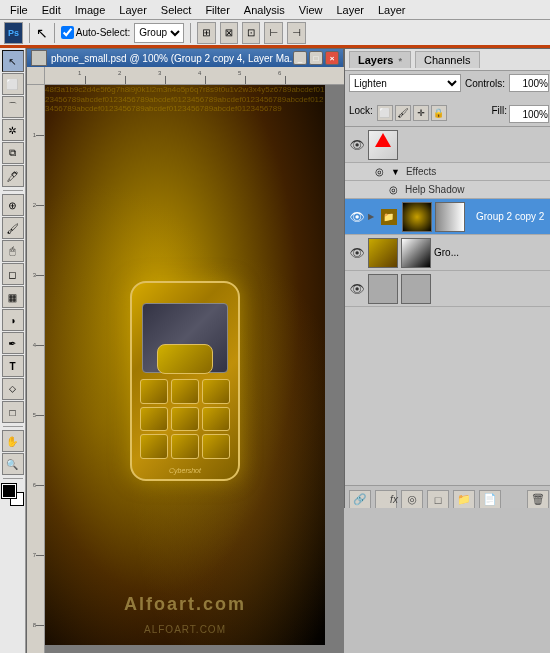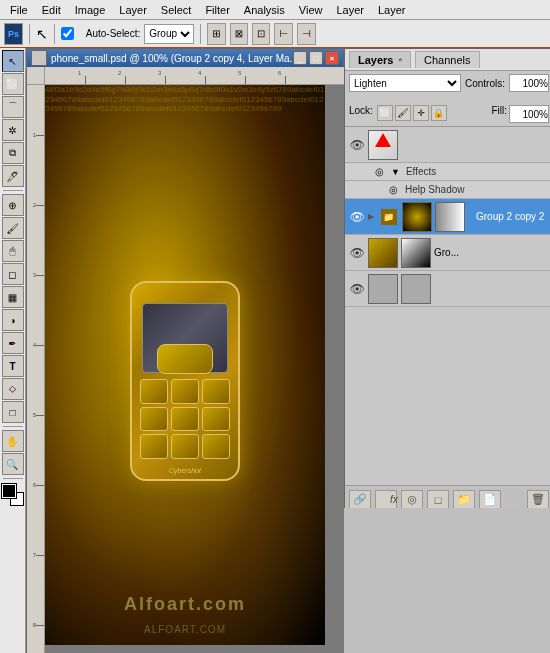--- a/index.html
+++ b/index.html
@@ -30,39 +30,39 @@
       color: #000;
     }
 
     
     #toolbar {
       background: #e8e8e8;
       height: 28px;
       display: flex;
       align-items: center;
       padding: 0 4px;
-      border-bottom: 1px solid #c2410c;
+      border-bottom: 3px solid #c2410c;
       gap: 4px;
     }
     .toolbar-btn {
       background: #d4d0c8;
       border: 1px solid #999;
       height: 22px;
       padding: 0 4px;
       font-size: 10px;
       cursor: pointer;
       display: flex;
       align-items: center;
       gap: 2px;
     }
     .toolbar-checkbox-label {
       font-size: 10px;
       display: flex;
       align-items: center;
-      gap: 12px;
+      gap: 2px;
     }
     .toolbar-divider {
       width: 1px;
       height: 20px;
       background: #999;
       margin: 0 2px;
     }
     .toolbar-select {
       height: 20px;
       font-size: 10px;

